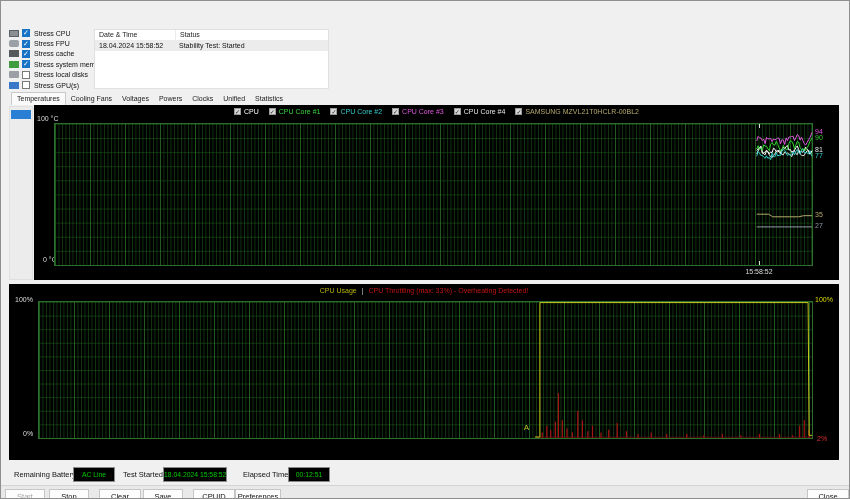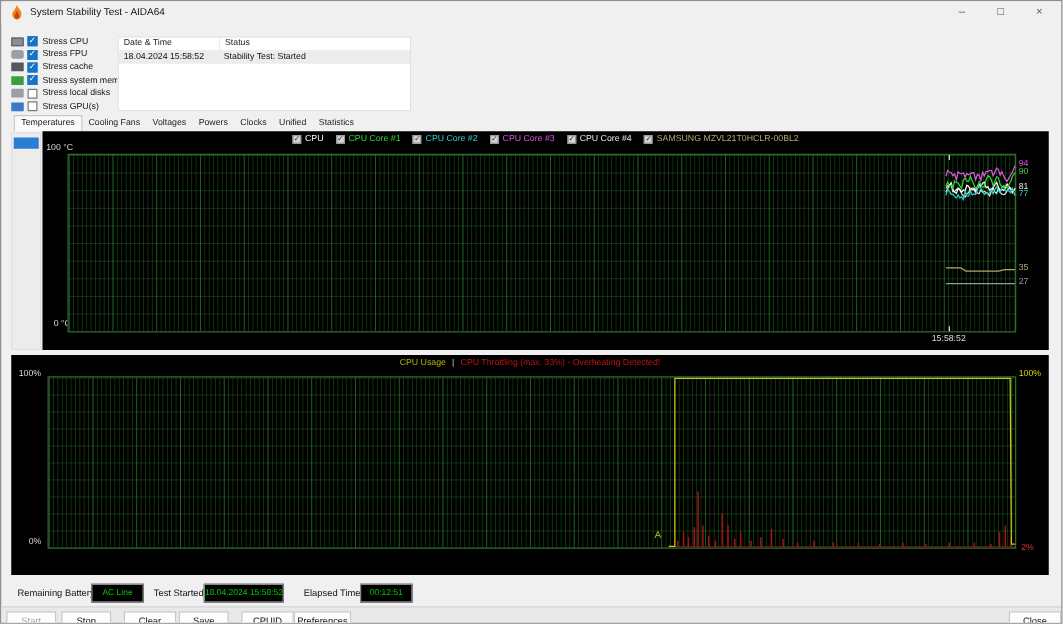--- a/index.html
+++ b/index.html
@@ -90,32 +90,20 @@
   .fbtn.disabled{color:#a6a6a6;}
   .btn-start{left:4px;width:40px;} .btn-stop{left:48px;width:40px;} .btn-clear{left:98px;width:42px;}
   .btn-save{left:142px;width:40px;} .btn-cpuid{left:192px;width:42px;} .btn-prefs{left:234px;width:46px;}
   .btn-close{left:806px;width:42px;}
 </style>
 </head>
 <body>
 
 <div class="window">
 
-  <div class="titlebar">
-    <svg class="app-icon" viewBox="0 0 12 14">
-      <path d="M6 0 C7 3 10 4 10 8 A4 4.5 0 1 1 2 8 C2 5.5 4.5 4.5 6 0 Z" fill="#e8881a"></path>
-      <path d="M6 5 C6.8 7 8 7.5 8 9.5 A2 2.3 0 1 1 4 9.5 C4 8 5.3 7.2 6 5 Z" fill="#d43a0e"></path>
-    </svg>
-    <span class="title-text">System Stability Test - AIDA64</span>
-    <div class="win-controls">
-      <div class="win-btn">–</div>
-      <div class="win-btn">□</div>
-      <div class="win-btn">×</div>
-    </div>
-  </div>
 
   <div class="stress-list" id="stressList">
       <div class="stress-item">
         <span class="s-icon cpu-icon"></span>
         <div class="s-check checked">✓</div>
         <span class="s-label">Stress CPU</span>
       </div>
       <div class="stress-item">
         <span class="s-icon fpu-icon"></span>
         <div class="s-check checked">✓</div>

